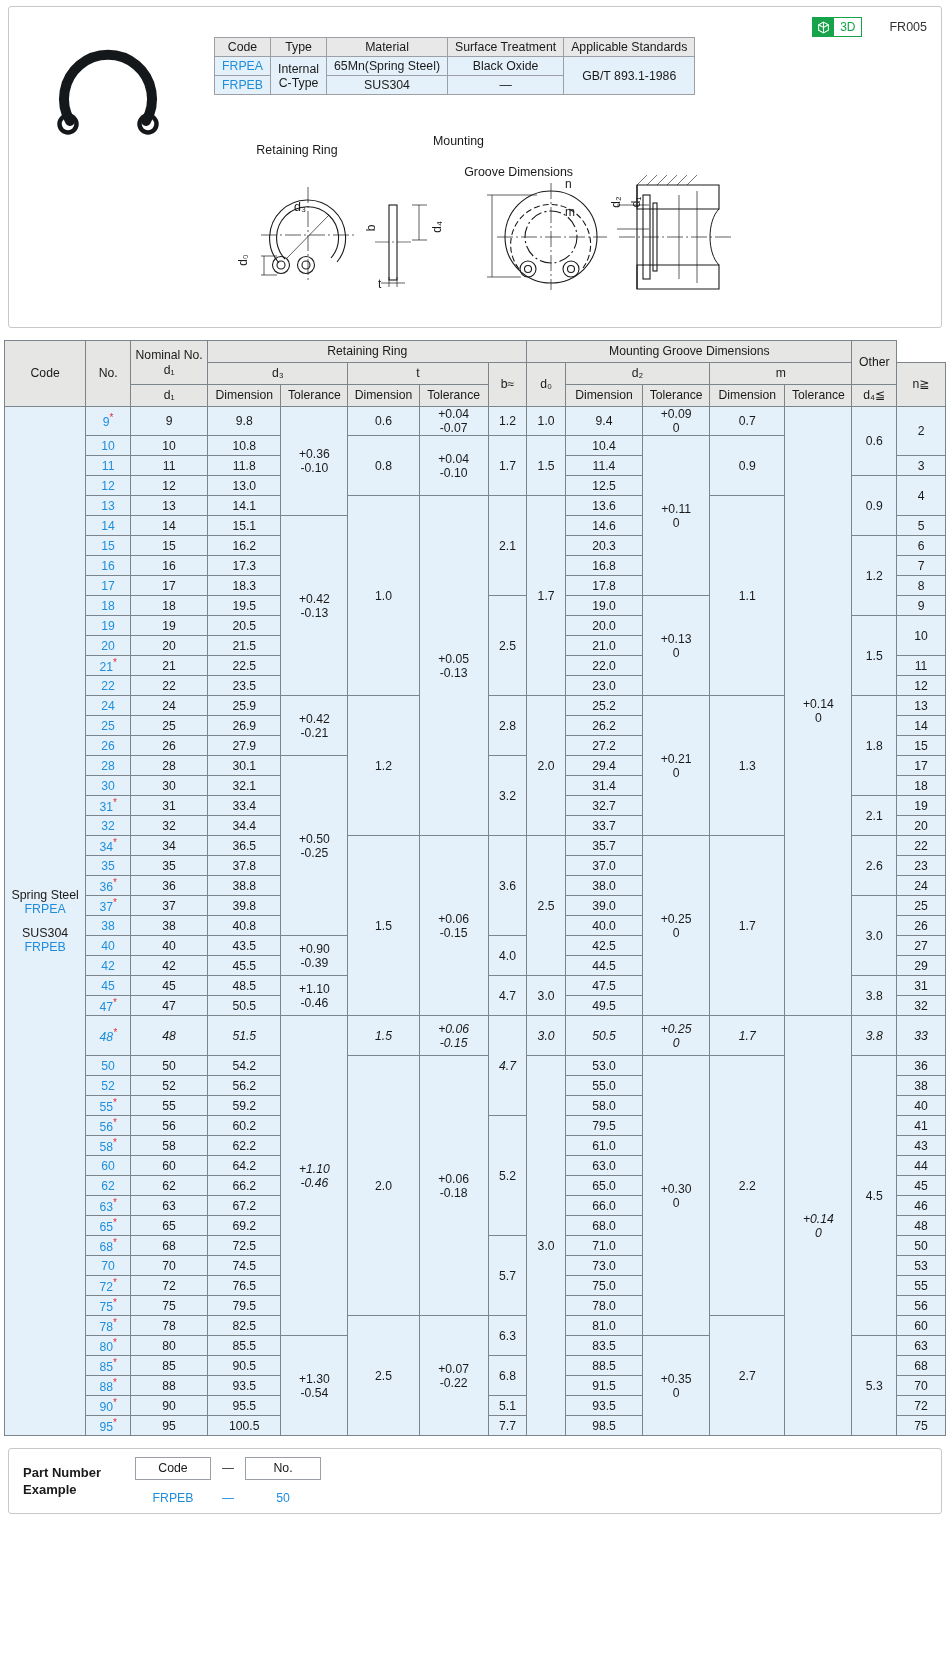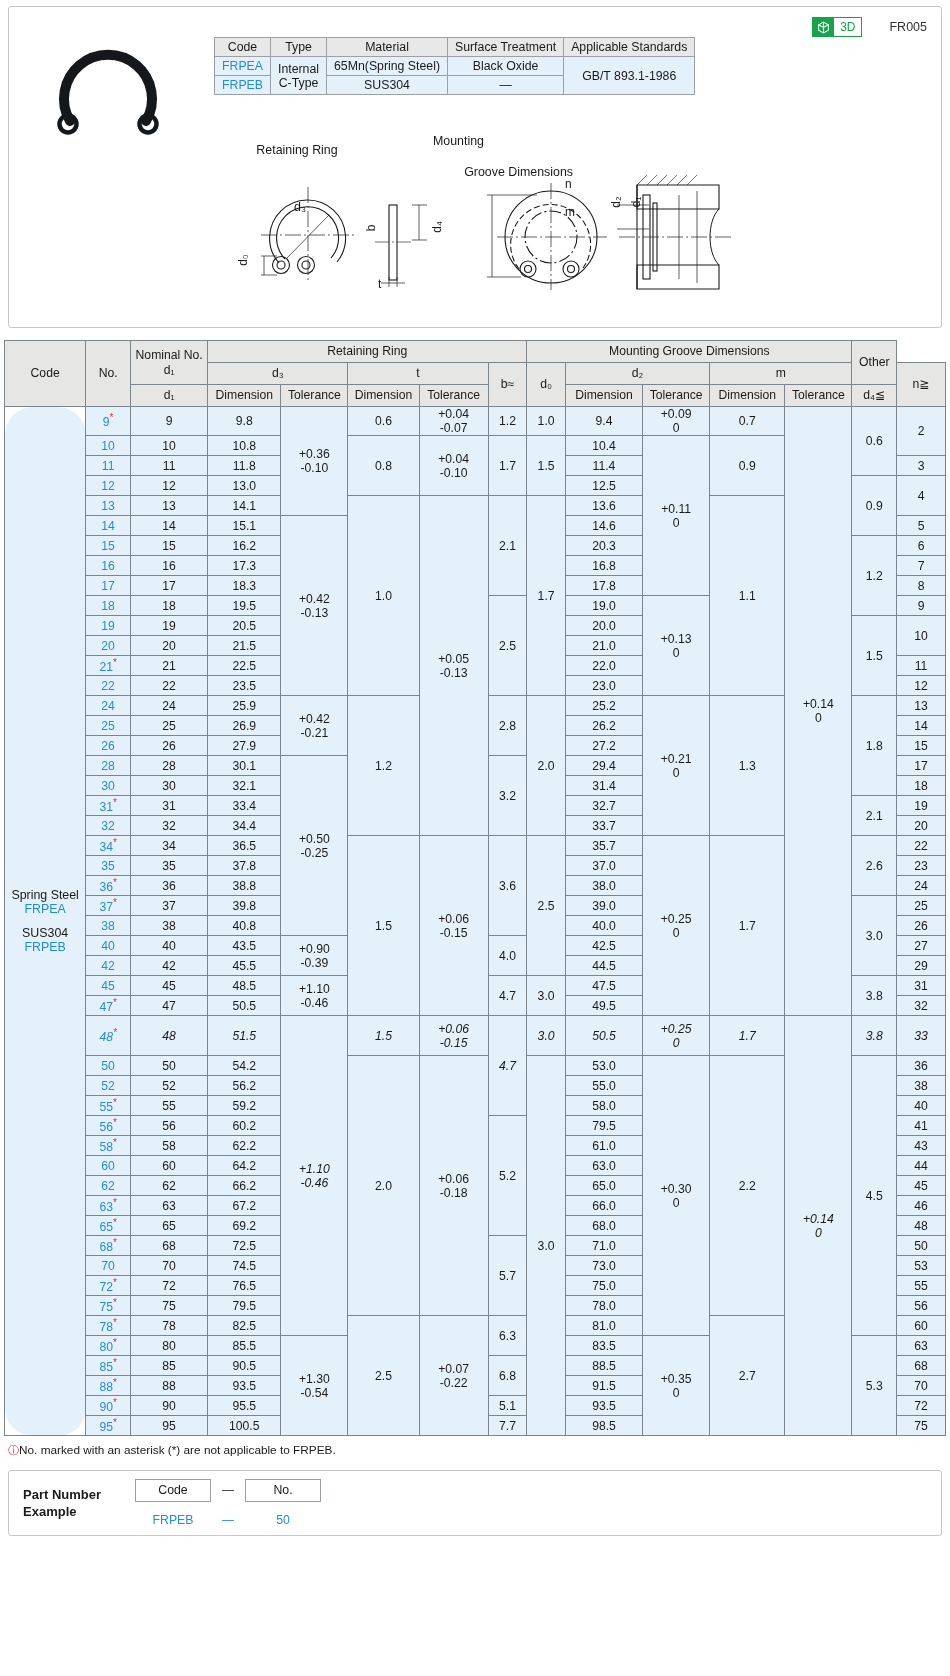--- a/index.html
+++ b/index.html
@@ -100,21 +100,20 @@
   }
   table.main th { background: #e6e6e4; height: 22px; }
   td.num { color: #1f8ddb; background: #ffffff; }
   td.num .ast { color: #e03131; font-size: 10px; vertical-align: super; }
   .tol { white-space: pre-line; }
   td.codecell {
     background: #ffffff;
     font-size: 12.4px;
     line-height: 1.55;
     vertical-align: middle;
-    border-radius: 28px;
   }
   td.codecell .blue { color: #1f8ddb; }
 
   
   .watermark {
     position: absolute;
     left: 250px; top: 760px;
     font-size: 74px;
     font-weight: bold;
     color: rgba(120,150,175,0.09);
@@ -803,23 +802,20 @@
             <td>95</td>
             <td>100.5</td>
             <td rowspan="1">7.7</td>
             <td>98.5</td>
             <td rowspan="1">75</td>
           </tr>
         </tbody>
     </table>
   </div>
 
-  <div class="footnote">
-    <span class="redmark">ⓘ</span><span>No. marked with an asterisk (*) are not applicable to FRPEB.</span>
-  </div>
 
   <div class="pn-box">
     <div class="pn-title">
       <div>Part Number</div>
       <div>Example</div>
     </div>
     <div class="pn-cols">
       <div class="pn-col">
         <div class="pn-head">Code</div>
         <div class="pn-val">FRPEB</div>

